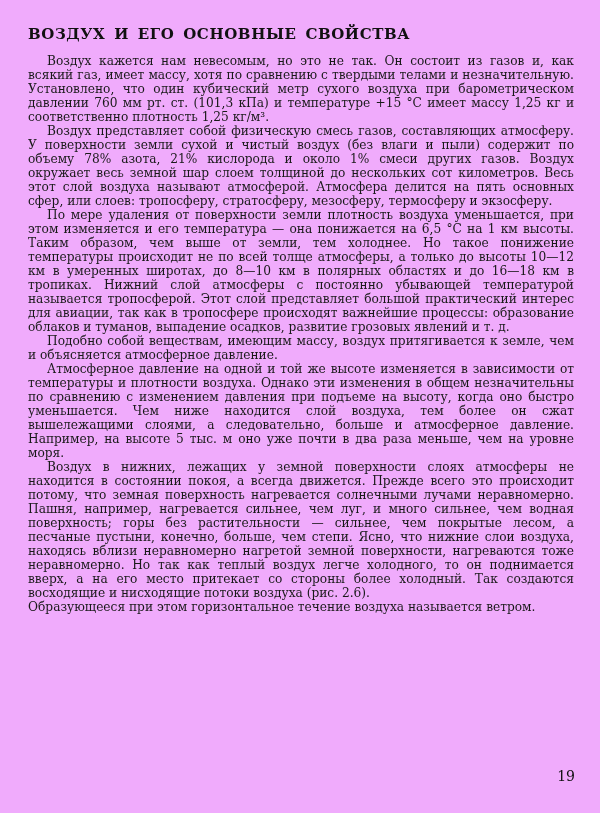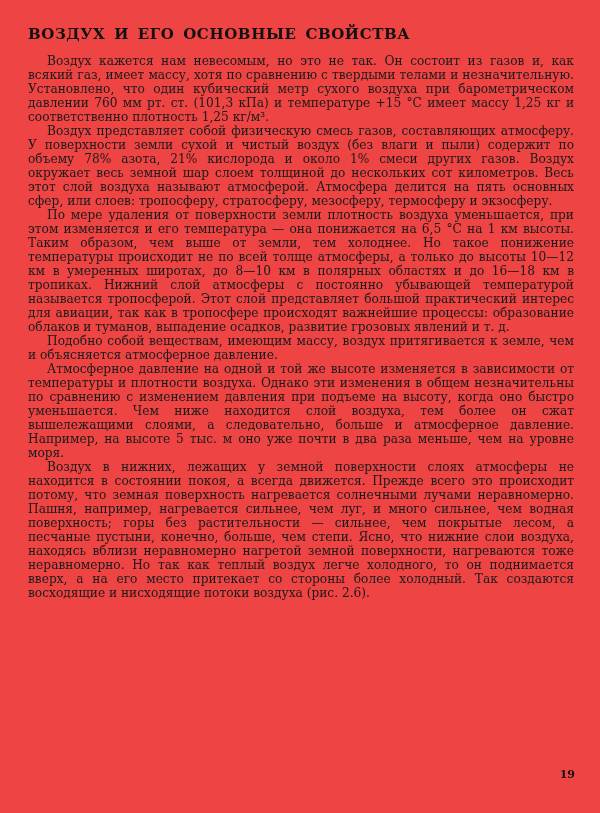--- a/index.html
+++ b/index.html
@@ -4,21 +4,21 @@
 <style>
   html, body {
     margin: 0;
     padding: 0;
     background: #e8e8e8;
   }
   .page {
     position: relative;
     width: 600px;
     height: 813px;
-    background: #ef4444;
+    background: #f0abfc;
     overflow: hidden;
     font-family: "DejaVu Serif", "Liberation Serif", serif;
     color: #161616;
   }
   .doc-title {
     position: absolute;
     left: 28px;
     top: 25px;
     margin: 0;
     font-size: 15px;
@@ -43,34 +43,35 @@
     margin: 0;
     padding: 0;
   }
   .body-text p.para.indent {
     text-indent: 19px;
   }
   .page-number {
     position: absolute;
     top: 768px;
     right: 25px;
-    font-size: 11px;
-    font-weight: bold;
+    font-size: 14px;
+    font-weight: normal;
     color: #111;
   }
 </style>
 </head>
 <body>
 
 <div class="page">
   <h1 class="doc-title">ВОЗДУХ И ЕГО ОСНОВНЫЕ СВОЙСТВА</h1>
 
   <div class="body-text" id="paragraphs">
       <p class="para indent">Воздух кажется нам невесомым, но это не так. Он состоит из газов и, как всякий газ, имеет массу, хотя по сравнению с твердыми телами и незначительную. Установлено, что один кубический метр сухого воздуха при барометрическом давлении 760 мм рт. ст. (101,3 кПа) и температуре +15 °С имеет массу 1,25 кг и соответственно плотность 1,25 кг/м³.</p>
       <p class="para indent">Воздух представляет собой физическую смесь газов, составляющих атмосферу. У поверхности земли сухой и чистый воздух (без влаги и пыли) содержит по объему 78% азота, 21% кислорода и около 1% смеси других газов. Воздух окружает весь земной шар слоем толщиной до нескольких сот километров. Весь этот слой воздуха называют атмосферой. Атмосфера делится на пять основных сфер, или слоев: тропосферу, стратосферу, мезосферу, термосферу и экзосферу.</p>
       <p class="para indent">По мере удаления от поверхности земли плотность воздуха уменьшается, при этом изменяется и его температура — она понижается на 6,5 °С на 1 км высоты. Таким образом, чем выше от земли, тем холоднее. Но такое понижение температуры происходит не по всей толще атмосферы, а только до высоты 10—12 км в умеренных широтах, до 8—10 км в полярных областях и до 16—18 км в тропиках. Нижний слой атмосферы с постоянно убывающей температурой называется тропосферой. Этот слой представляет большой практический интерес для авиации, так как в тропосфере происходят важнейшие процессы: образование облаков и туманов, выпадение осадков, развитие грозовых явлений и т. д.</p>
       <p class="para indent">Подобно собой веществам, имеющим массу, воздух притягивается к земле, чем и объясняется атмосферное давление.</p>
       <p class="para indent">Атмосферное давление на одной и той же высоте изменяется в зависимости от температуры и плотности воздуха. Однако эти изменения в общем незначительны по сравнению с изменением давления при подъеме на высоту, когда оно быстро уменьшается. Чем ниже находится слой воздуха, тем более он сжат вышележащими слоями, а следовательно, больше и атмосферное давление. Например, на высоте 5 тыс. м оно уже почти в два раза меньше, чем на уровне моря.</p>
       <p class="para indent">Воздух в нижних, лежащих у земной поверхности слоях атмосферы не находится в состоянии покоя, а всегда движется. Прежде всего это происходит потому, что земная поверхность нагревается солнечными лучами неравномерно. Пашня, например, нагревается сильнее, чем луг, и много сильнее, чем водная поверхность; горы без растительности — сильнее, чем покрытые лесом, а песчаные пустыни, конечно, больше, чем степи. Ясно, что нижние слои воздуха, находясь вблизи неравномерно нагретой земной поверхности, нагреваются тоже неравномерно. Но так как теплый воздух легче холодного, то он поднимается вверх, а на его место притекает со стороны более холодный. Так создаются восходящие и нисходящие потоки воздуха (рис. 2.6).</p>
+      <p class="para">Образующееся при этом горизонтальное течение воздуха называется ветром.</p>
     </div>
 
   <span class="page-number">19</span>
 </div>
 
 </body></html>

